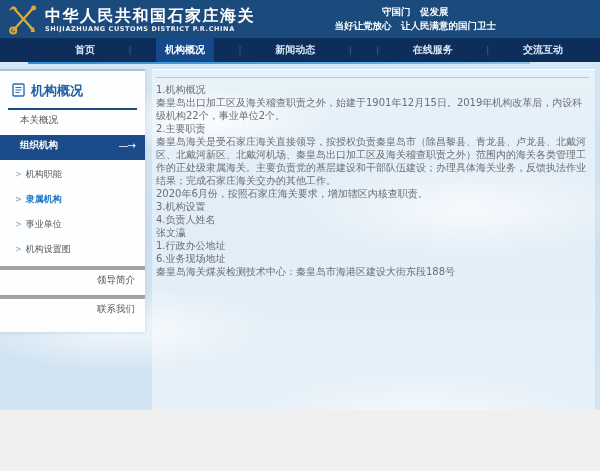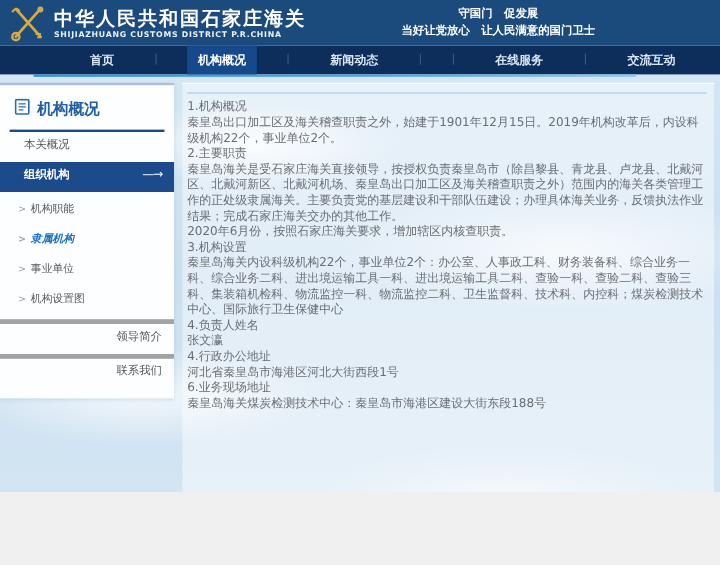--- a/index.html
+++ b/index.html
@@ -41,21 +41,21 @@
   
   .sidebar { width: 145px; flex-shrink: 0; background: #fdfeff; border-top: 2px solid #a8c0d8; padding-bottom: 8px; box-shadow: 0 1px 3px rgba(120,150,180,.25); }
   .sidebar-head { display: flex; align-items: center; gap: 6px; margin: 0 8px; padding: 11px 2px 8px 4px; border-bottom: 2px solid #1b4a7e; color: #1f5fa6; font-size: 13px; font-weight: bold; }
   .side-item { font-size: 9.5px; color: #555; padding: 4px 10px 8px 20px; cursor: pointer; }
   .side-item.sep-top { border-top: 4px solid #a3a3a3; text-align: right; }
   .side-item.active { background: #1b4b8a; color: #fff; font-weight: bold; display: flex; justify-content: space-between; align-items: center; }
   .side-item.active .arrow { font-weight: normal; font-size: 10px; letter-spacing: -1px; }
   .side-sub { padding: 2px 0 4px 0; }
   .side-sub-item { font-size: 9px; color: #555; padding: 6px 12px 6px 15px; cursor: pointer; }
   .side-sub-item .marker { color: #9aa3ad; margin-right: 4px; font-size: 8px; }
-  .side-sub-item.current { color: #1f74c4; font-weight: bold; font-style: italic; }
+  .side-sub-item.current { color: #1f74c4; font-weight: bold; }
 
   
   .content { flex: 1; margin: 0 5px 0 7px; background: rgba(255,255,255,.45); border-top: 1px solid rgba(255,255,255,.9); padding: 7px 6px 0 4px; min-height: 382px; }
   .tabs { display: flex; flex-wrap: wrap; gap: 6px; padding: 3px 0 9px 0; }
   .tab { font-size: 8px; background: #e3e4e6; color: #4a4d52; padding: 3px 4px; border-radius: 2px; cursor: pointer; white-space: nowrap; line-height: 11px; }
   .tab.active { background: #1d4f99; color: #fff; }
   .divider { border: none; border-top: 1px solid #a9cbe6; margin: 0 0 5px 0; }
   .article p { font-size: 10px; line-height: 13px; color: #6a6e73; margin: 0 0; }
 </style>
 </head>
@@ -130,25 +130,23 @@
 
     <main class="content">
       <hr class="divider">
       <div class="article">
         <p>1.机构概况</p>
         <p>秦皇岛出口加工区及海关稽查职责之外，始建于1901年12月15日。2019年机构改革后，内设科级机构22个，事业单位2个。</p>
         <p>2.主要职责</p>
         <p>秦皇岛海关是受石家庄海关直接领导，按授权负责秦皇岛市（除昌黎县、青龙县、卢龙县、北戴河区、北戴河新区、北戴河机场、秦皇岛出口加工区及海关稽查职责之外）范围内的海关各类管理工作的正处级隶属海关。主要负责党的基层建设和干部队伍建设；办理具体海关业务，反馈执法作业结果；完成石家庄海关交办的其他工作。</p>
         <p>2020年6月份，按照石家庄海关要求，增加辖区内核查职责。</p>
         <p>3.机构设置</p>
-        <p>秦皇岛海关内设科级机构22个，事业单位2个：办公室、人事政工科、财务装备科、综合业务一科、综合业务二科、进出境运输工具一科、进出境运输工具二科、查验一科、查验二科、查验三科、集装箱机检科、物流监控一科、物流监控二科、卫生监督科、技术科、内控科；煤炭检测技术中心、国际旅行卫生保健中心</p>
         <p>4.负责人姓名</p>
         <p>张文瀛</p>
-        <p>4.行政办公地址</p>
-        <p>河北省秦皇岛市海港区河北大街西段1号</p>
+        <p>1.行政办公地址</p>
         <p>6.业务现场地址</p>
         <p>秦皇岛海关煤炭检测技术中心：秦皇岛市海港区建设大街东段188号</p>
 
       </div>
     </main>
 
   </div>
 </div>
 
 </body></html>

